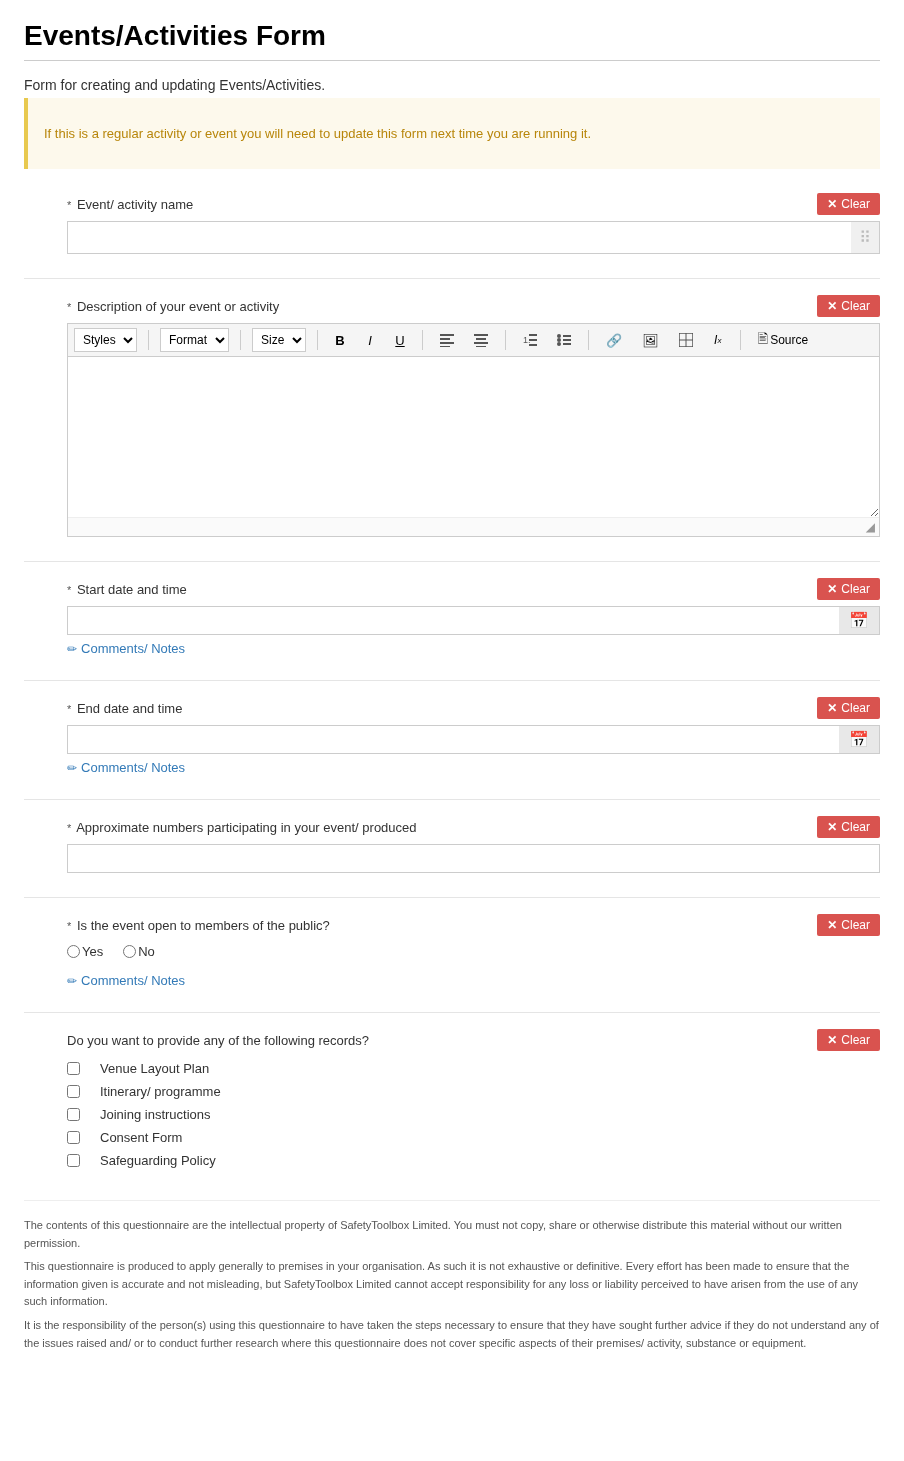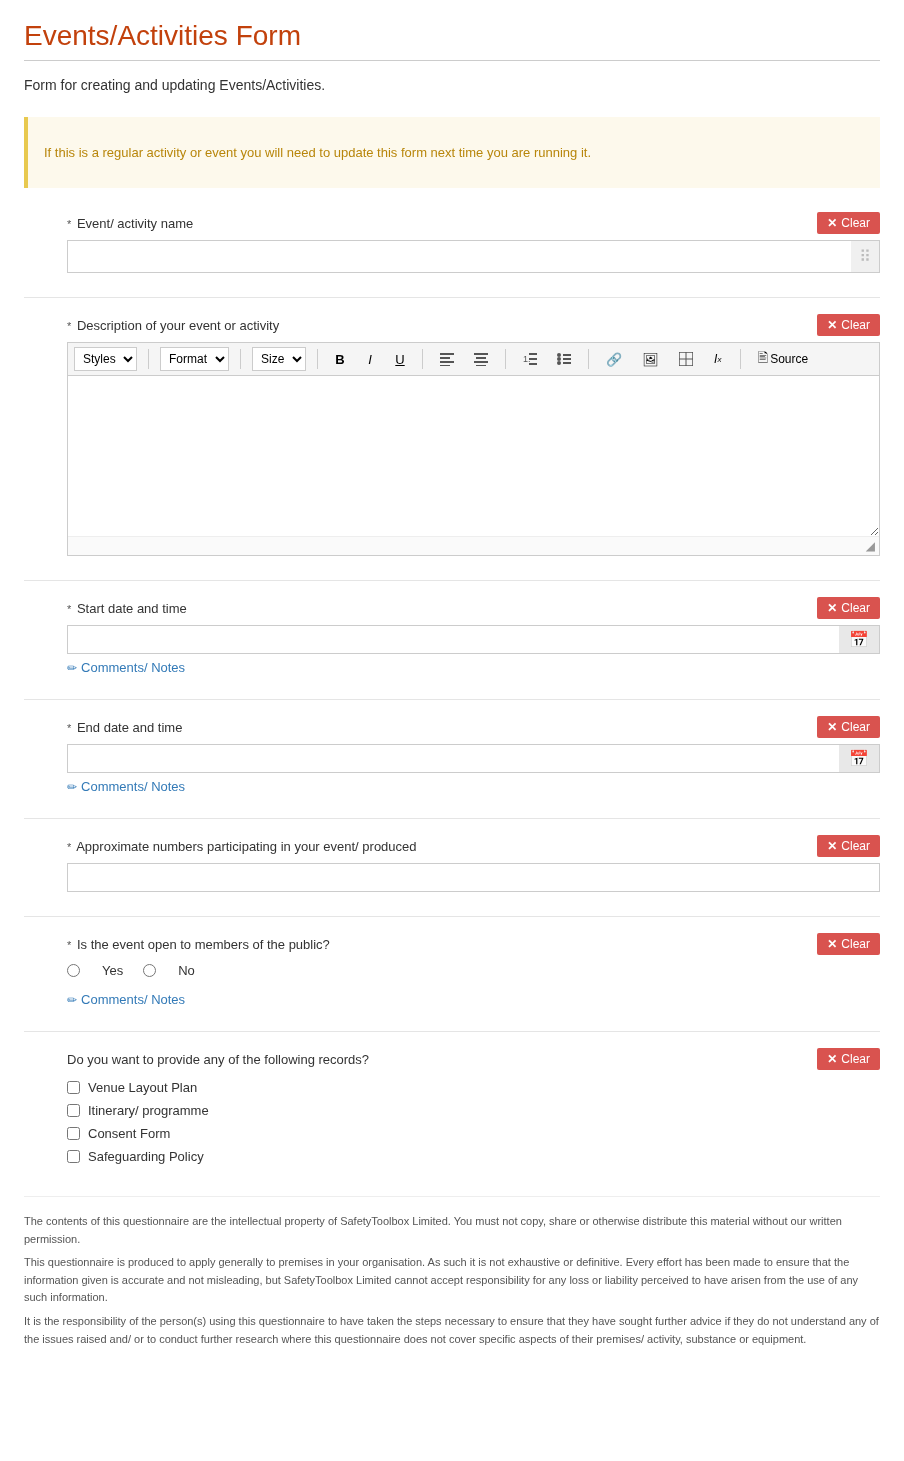--- a/index.html
+++ b/index.html
@@ -6,33 +6,33 @@
     body {
       font-family: Arial, sans-serif;
       font-size: 14px;
       color: #333;
       background: #fff;
       padding: 20px 24px;
       max-width: 904px;
     }
     h1 {
       font-size: 28px;
-      font-weight: normal;
-      color: #c2410c;
+      font-weight: bold;
+      color: #000000;
       margin-bottom: 8px;
     }
     .page-divider {
       border: none;
       border-top: 1px solid #ccc;
       margin: 8px 0 16px 0;
     }
     .page-subtitle {
       font-size: 14px;
       color: #333;
-      margin-bottom: 24px;
+      margin-bottom: 5px;
     }
     .info-box {
       background: #fdf9ec;
       border-left: 4px solid #e8c94f;
       padding: 28px 16px;
       margin-bottom: 24px;
       color: #b8860b;
       font-size: 13px;
     }
     .form-section {
@@ -167,34 +167,34 @@
     .pencil-icon { font-size: 12px; }
     .radio-group {
       display: flex;
       gap: 20px;
       align-items: center;
       margin: 8px 0;
     }
     .radio-label {
       display: flex;
       align-items: center;
-      gap: 22px;
+      gap: 2px;
       font-size: 13px;
       cursor: pointer;
     }
     .checkbox-group {
       display: flex;
       flex-direction: column;
       gap: 8px;
       margin-top: 10px;
     }
     .checkbox-label {
       display: flex;
       align-items: center;
-      gap: 8px;
+      gap: 20px;
       font-size: 13px;
       cursor: pointer;
     }
     .footer-text {
       font-size: 11px;
       color: #555;
       margin-top: 32px;
       line-height: 1.6;
       border-top: 1px solid #eee;
       padding-top: 16px;
@@ -440,20 +440,24 @@
     <label class="checkbox-label">
       <input type="checkbox" style="">
       <span>Venue Layout Plan</span>
     </label>
     <label class="checkbox-label">
       <input type="checkbox" style="">
       <span>Itinerary/ programme</span>
     </label>
     <label class="checkbox-label">
       <input type="checkbox" style="">
+      <span>Joining instructions</span>
+    </label>
+    <label class="checkbox-label">
+      <input type="checkbox" style="">
       <span>Consent Form</span>
     </label>
     <label class="checkbox-label">
       <input type="checkbox" style="">
       <span>Safeguarding Policy</span>
     </label>
   </div>
 </div>
 
 <div class="footer-text">

